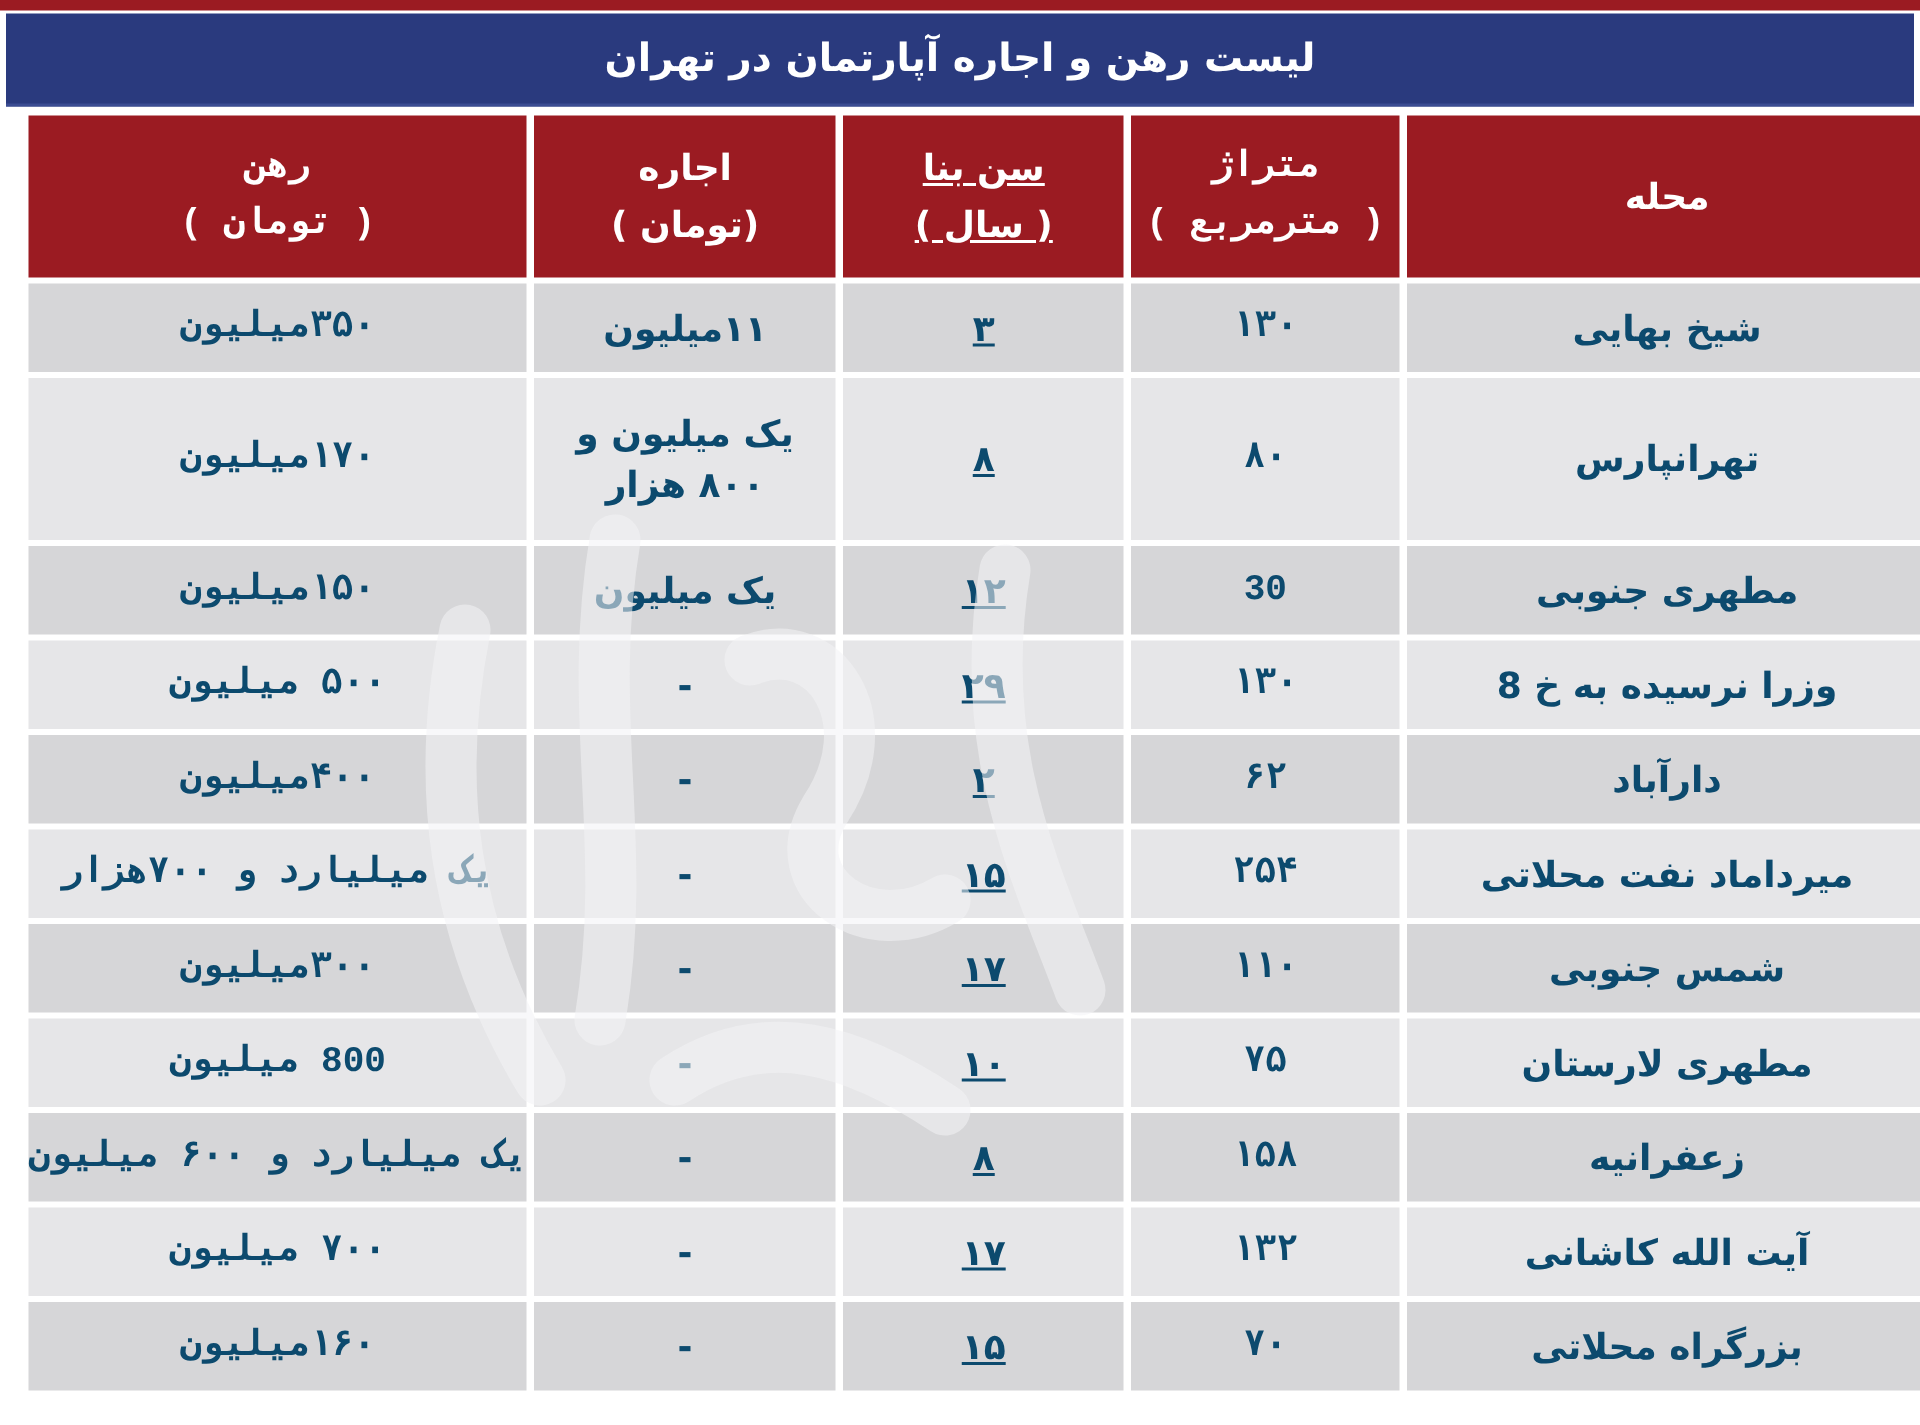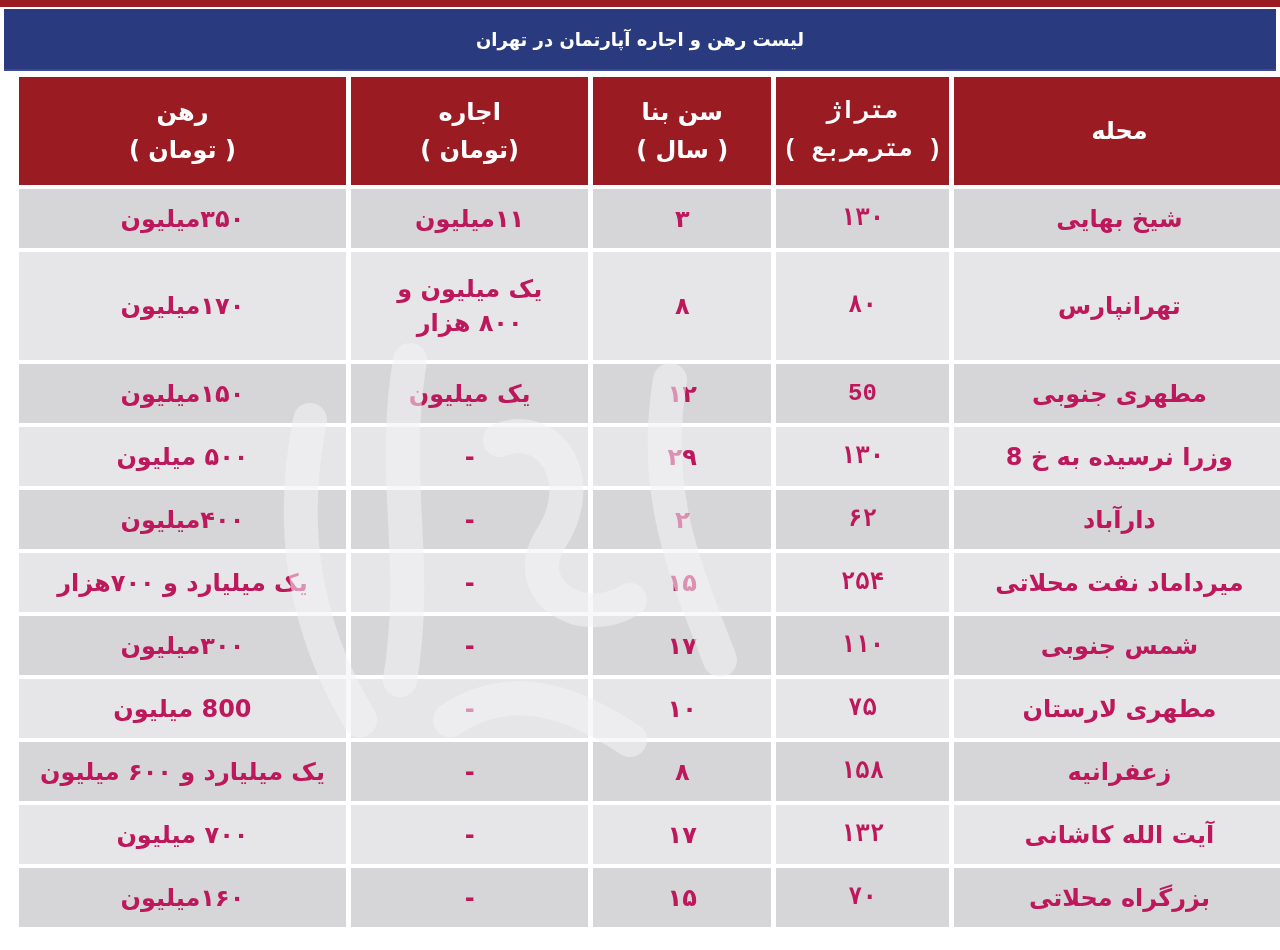--- a/index.html
+++ b/index.html
@@ -4,47 +4,47 @@
 <style>
   html, body { margin: 0; padding: 0; }
   body {
     width: 1280px; height: 950px; background: #ffffff; position: relative; overflow: hidden;
     font-family: "DejaVu Sans", sans-serif;
   }
   .topbar { position: absolute; left: 0; top: 0; width: 1280px; height: 7px; background: #9b1b22; }
   .title {
     position: absolute; left: 4px; top: 9px; width: 1272px; height: 60px;
     background: #2a3a7e; color: #ffffff; display: flex; align-items: center; justify-content: center;
-    font-size: 18px; font-weight: bold; direction: rtl;
+    font-size: 26px; font-weight: bold; direction: rtl;
     border-bottom: 2px solid #3b4c92;
   }
   .watermark {
     position: absolute; left: 250px; top: 300px; width: 520px; height: 460px;
     pointer-events: none; opacity: 0.55;
   }
   table.grid {
     position: absolute; left: 14px; top: 73px; width: 1276px;
     border-collapse: separate; border-spacing: 5px 4px; direction: rtl;
   }
   table.grid th {
     background: #9b1b22; color: #ffffff; font-weight: bold; font-size: 24px; line-height: 38px;
     text-align: center; height: 108px; padding: 0;
   }
   table.grid td {
-    text-align: center; font-weight: bold; font-size: 24px; color: #be185d; padding: 0;
+    text-align: center; font-weight: bold; font-size: 24px; color: #0c4a6e; padding: 0;
     height: 59px; line-height: 34px;
   }
   tr.odd td { background: #d6d6d8; }
   tr.even td { background: #e6e6e8; }
   tr.tall td { height: 108px; }
   .c-mahale { width: 352px; }
   .c-metraj { width: 180px; font-family: Liberation Mono, monospace; }
-  .c-sen { width: 190px; }
+  .c-sen { width: 190px; text-decoration: underline; }
   .c-ejare { width: 183px; }
-  .c-rahn { width: 331px; }
+  .c-rahn { width: 331px; font-family: Liberation Mono, monospace; }
   td.c-rahn { white-space: nowrap; }
 </style>
 </head>
 <body>
 
 <div class="topbar"></div>
 <div class="title">لیست رهن و اجاره آپارتمان در تهران</div>
 
 <table class="grid">
   <thead>
@@ -75,26 +75,26 @@
       <td class="c-mahale">شیخ بهایی</td>
       <td class="c-metraj">۱۳۰</td>
       <td class="c-sen">۳</td>
       <td class="c-ejare">۱۱میلیون</td>
       <td class="c-rahn">۳۵۰میلیون</td>
     </tr>
     <tr class="even tall">
       <td class="c-mahale">تهرانپارس</td>
       <td class="c-metraj">۸۰</td>
       <td class="c-sen">۸</td>
-      <td class="c-ejare" style="padding:0 32px;">یک میلیون و ۸۰۰ هزار</td>
+      <td class="c-ejare" style="padding:0 10px;">یک میلیون و ۸۰۰ هزار</td>
       <td class="c-rahn">۱۷۰میلیون</td>
     </tr>
     <tr class="odd">
       <td class="c-mahale">مطهری جنوبی</td>
-      <td class="c-metraj">50</td>
+      <td class="c-metraj">30</td>
       <td class="c-sen">۱۲</td>
       <td class="c-ejare">یک میلیون</td>
       <td class="c-rahn">۱۵۰میلیون</td>
     </tr>
     <tr class="even">
       <td class="c-mahale">وزرا نرسیده به خ 8</td>
       <td class="c-metraj">۱۳۰</td>
       <td class="c-sen">۲۹</td>
       <td class="c-ejare">-</td>
       <td class="c-rahn">۵۰۰ میلیون</td>

